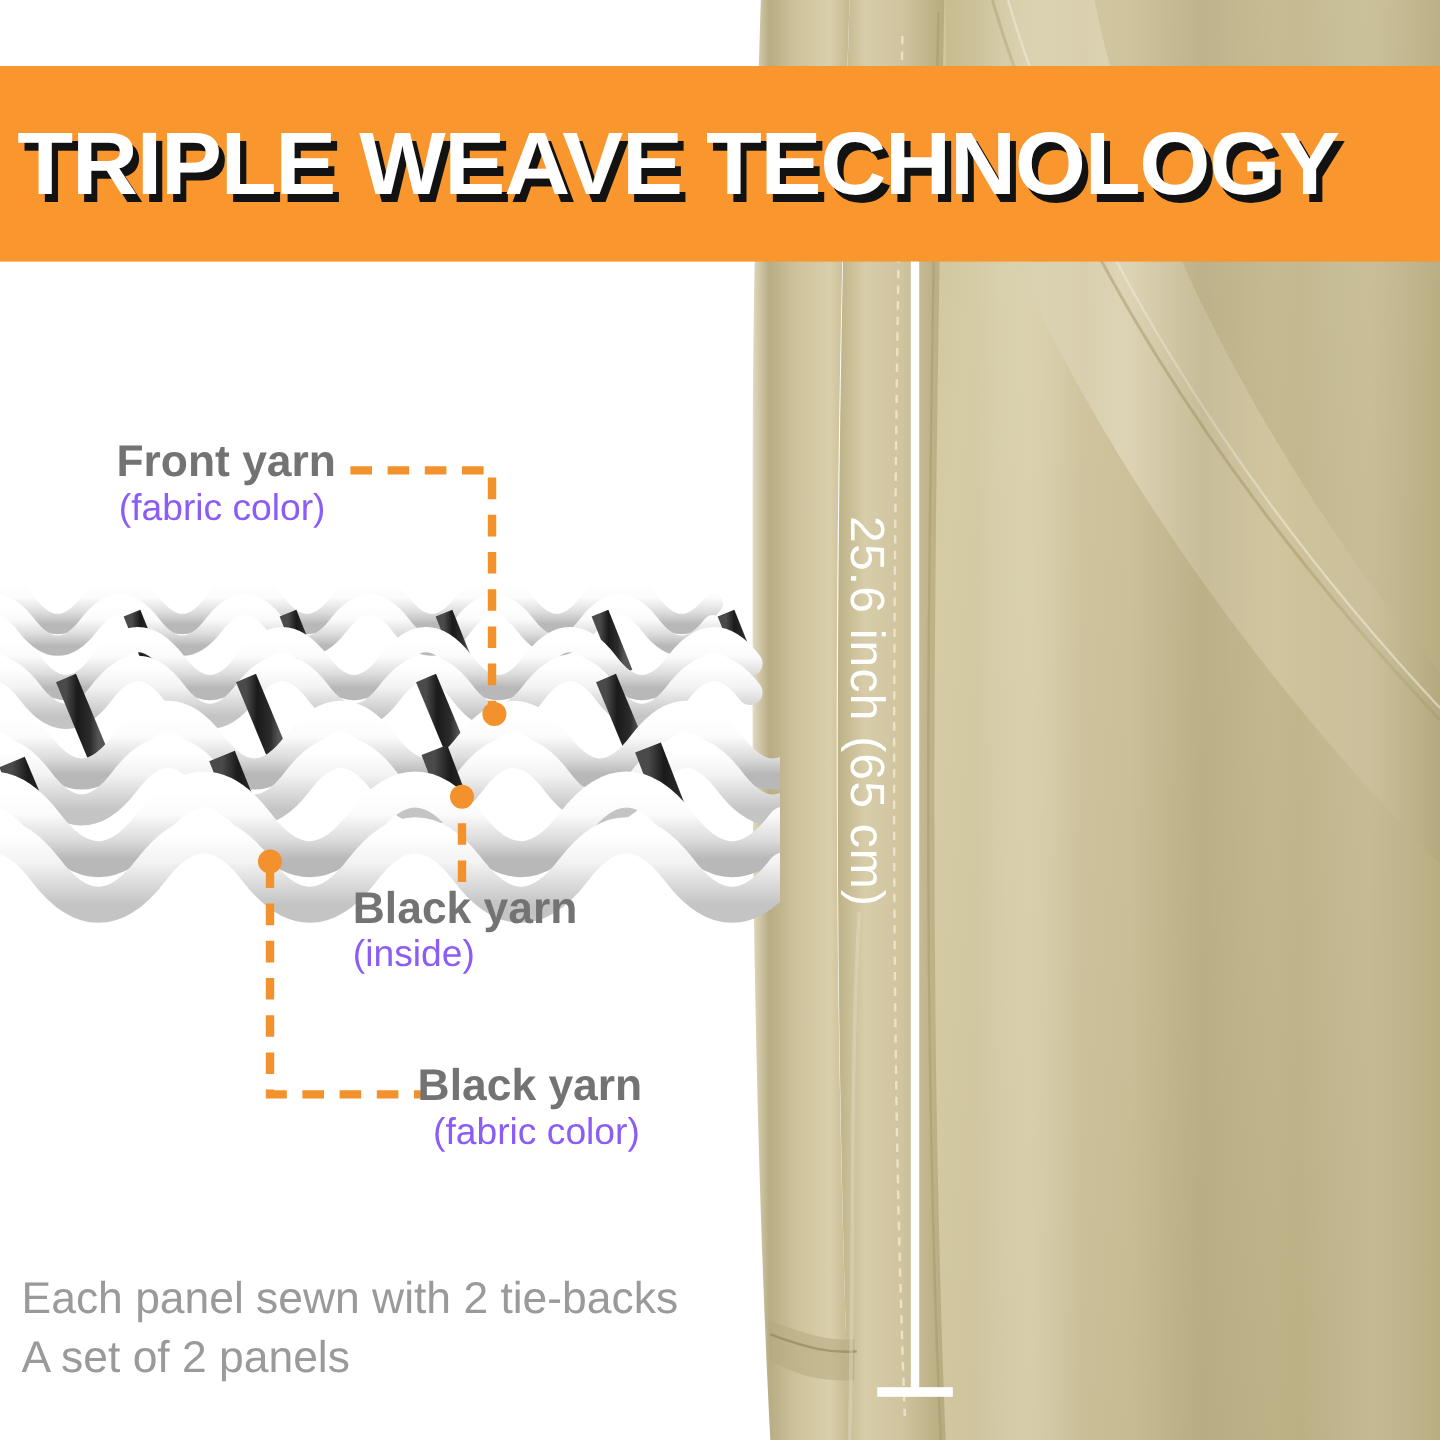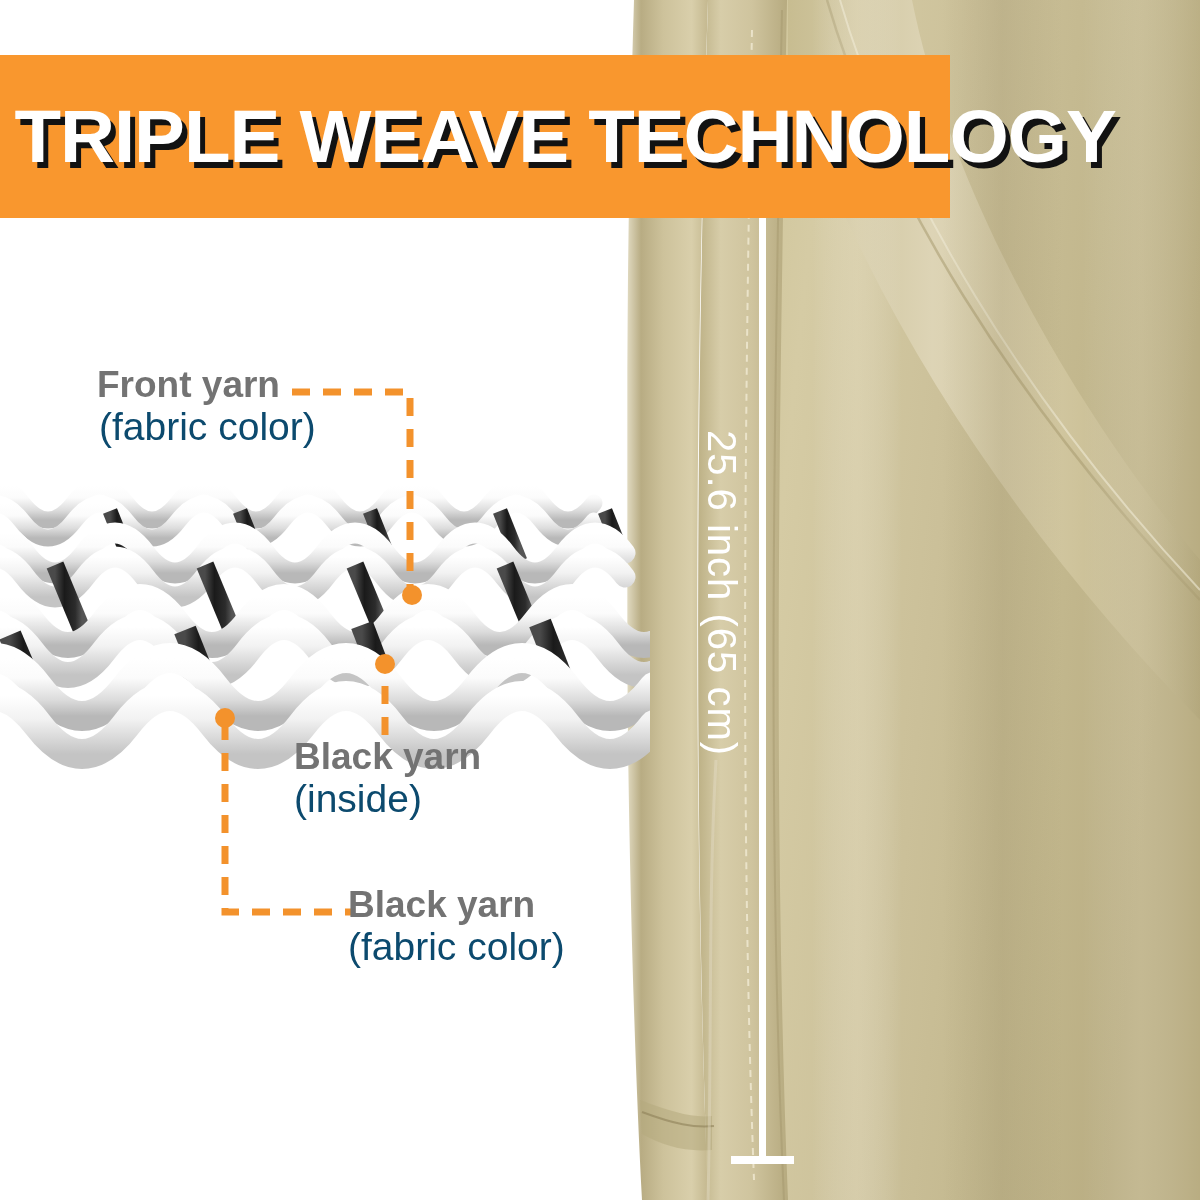--- a/index.html
+++ b/index.html
@@ -6,35 +6,35 @@
   body{width:1200px;height:1200px;overflow:hidden;
        font-family:"Liberation Sans", sans-serif;}
 
   #page{position:relative;width:1200px;height:1200px;background:#ffffff;overflow:hidden;}
 
   
   .curtain-photo{position:absolute;top:0;left:612px;width:588px;height:1200px;overflow:hidden;}
   .curtain-photo .cv{position:absolute;inset:0;}
 
   
-  .banner{position:absolute;left:0;top:55px;width:950px;height:163px;
+  .banner{position:absolute;left:0;top:55px;width:1200px;height:163px;
           background:#f9972e;display:flex;align-items:center;}
   .banner-title{font-size:74px;font-weight:bold;color:#ffffff;
                 letter-spacing:-1px;line-height:1;
                 padding-left:14px;white-space:nowrap;
                 transform:scaleX(1.03);transform-origin:left center;
                 text-shadow:5px 6px 0 #121212;}
 
   
   .weave{position:absolute;left:-10px;top:425px;width:660px;height:360px;}
 
   
   .callout{position:absolute;white-space:nowrap;}
   .callout .lead{font-size:37px;font-weight:bold;color:#737373;line-height:1.05;}
-  .callout .sub{font-size:39px;color:#0c4a6e;line-height:1.15;}
+  .callout .sub{font-size:31px;color:#8b5cf6;line-height:1.15;}
 
   #c-front{left:97px;top:366px;}
   #c-front .sub{padding-left:2px;}
   #c-black{left:294px;top:738px;text-align:center;}
   #c-black .sub{text-align:left;}
   #c-back{left:348px;top:886px;}
   #c-back .sub{text-align:right;padding-right:2px;}
 
   
   .leaders{position:absolute;left:0;top:0;width:1200px;height:1200px;pointer-events:none;}
@@ -238,14 +238,18 @@
   </div>
 
   <div class="banner">
     <div class="banner-title">TRIPLE WEAVE TECHNOLOGY</div>
   </div>
 
   <div class="dim-line"></div>
   <div class="dim-cap"></div>
   <div class="dim-label">25.6 inch (65 cm)</div>
 
+  <div class="notes">
+    <div>Each panel sewn with 2 tie-backs</div>
+    <div>A set of  2 panels</div>
+  </div>
 
 </div>
 
 </body></html>

